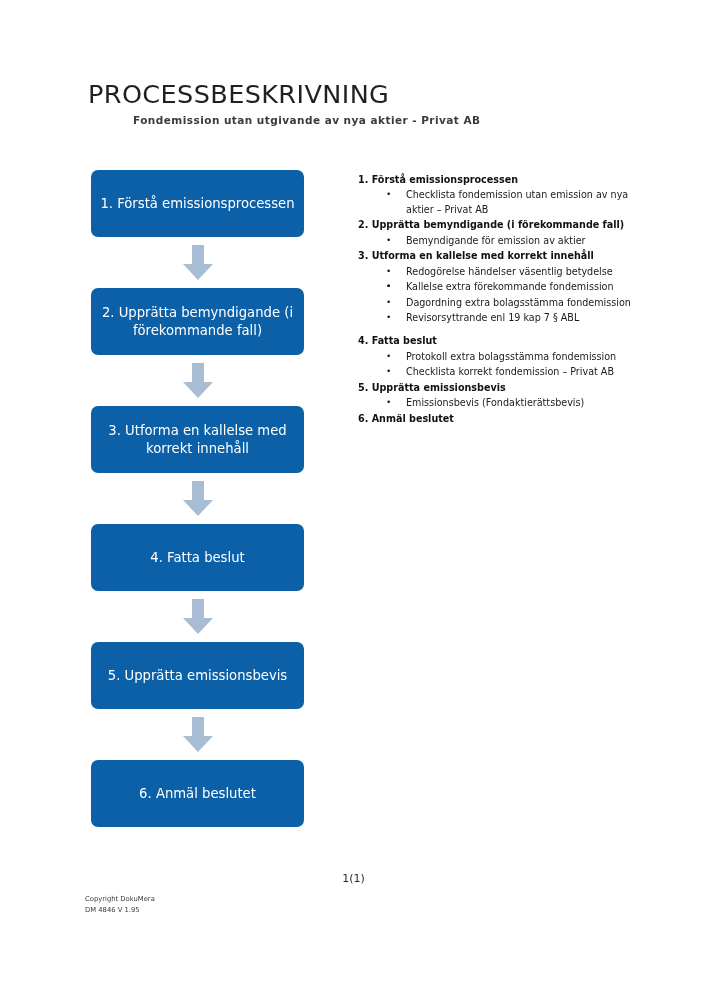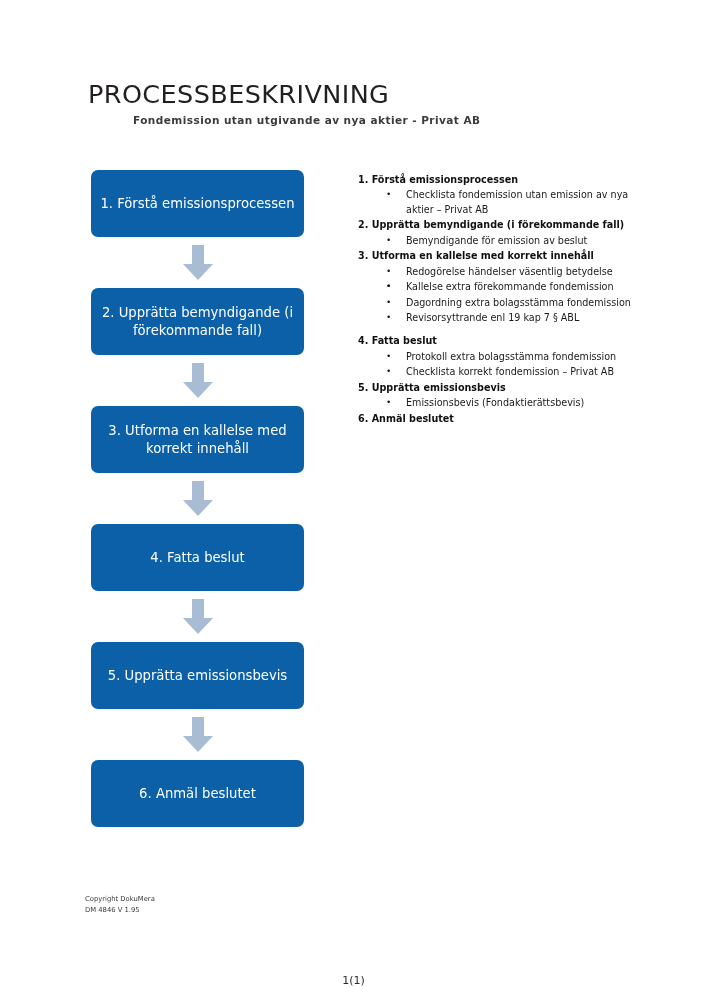--- a/index.html
+++ b/index.html
@@ -107,21 +107,21 @@
     top: 0;
     font-size: 9px;
     line-height: 1.47;
   }
   .gap-before { margin-top: 9px; }
 
   
   #page-number {
     position: absolute;
     left: 0;
-    top: 974px;
+    top: 872px;
     width: 707px;
     text-align: center;
     font-size: 11px;
     color: #2b2b2b;
   }
   #footer-note {
     position: absolute;
     left: 85px;
     top: 894px;
     font-size: 6.8px;
@@ -188,21 +188,21 @@
   <div id="content-list">
       <div class="group">
         <div class="group-heading">1. Förstå emissionsprocessen</div>
         <ul class="group-items">
           <li class="group-item"><span class="bullet">•</span><span>Checklista fondemission utan emission av nya aktier – Privat AB</span></li>
         </ul>
       </div>
       <div class="group">
         <div class="group-heading">2. Upprätta bemyndigande (i förekommande fall)</div>
         <ul class="group-items">
-          <li class="group-item"><span class="bullet">•</span><span>Bemyndigande för emission av beslut</span></li>
+          <li class="group-item"><span class="bullet">•</span><span>Bemyndigande för emission av aktier</span></li>
         </ul>
       </div>
       <div class="group">
         <div class="group-heading">3. Utforma en kallelse med korrekt innehåll</div>
         <ul class="group-items">
           <li class="group-item"><span class="bullet">•</span><span>Redogörelse händelser väsentlig betydelse</span></li>
           <li class="group-item"><span class="bullet">•</span></li>
           <li class="group-item"><span class="bullet">•</span><span>Kallelse extra förekommande fondemission</span></li>
           <li class="group-item"><span class="bullet">•</span><span>Dagordning extra bolagsstämma fondemission</span></li>
           <li class="group-item"><span class="bullet">•</span><span>Revisorsyttrande enl 19 kap 7 § ABL</span></li>

